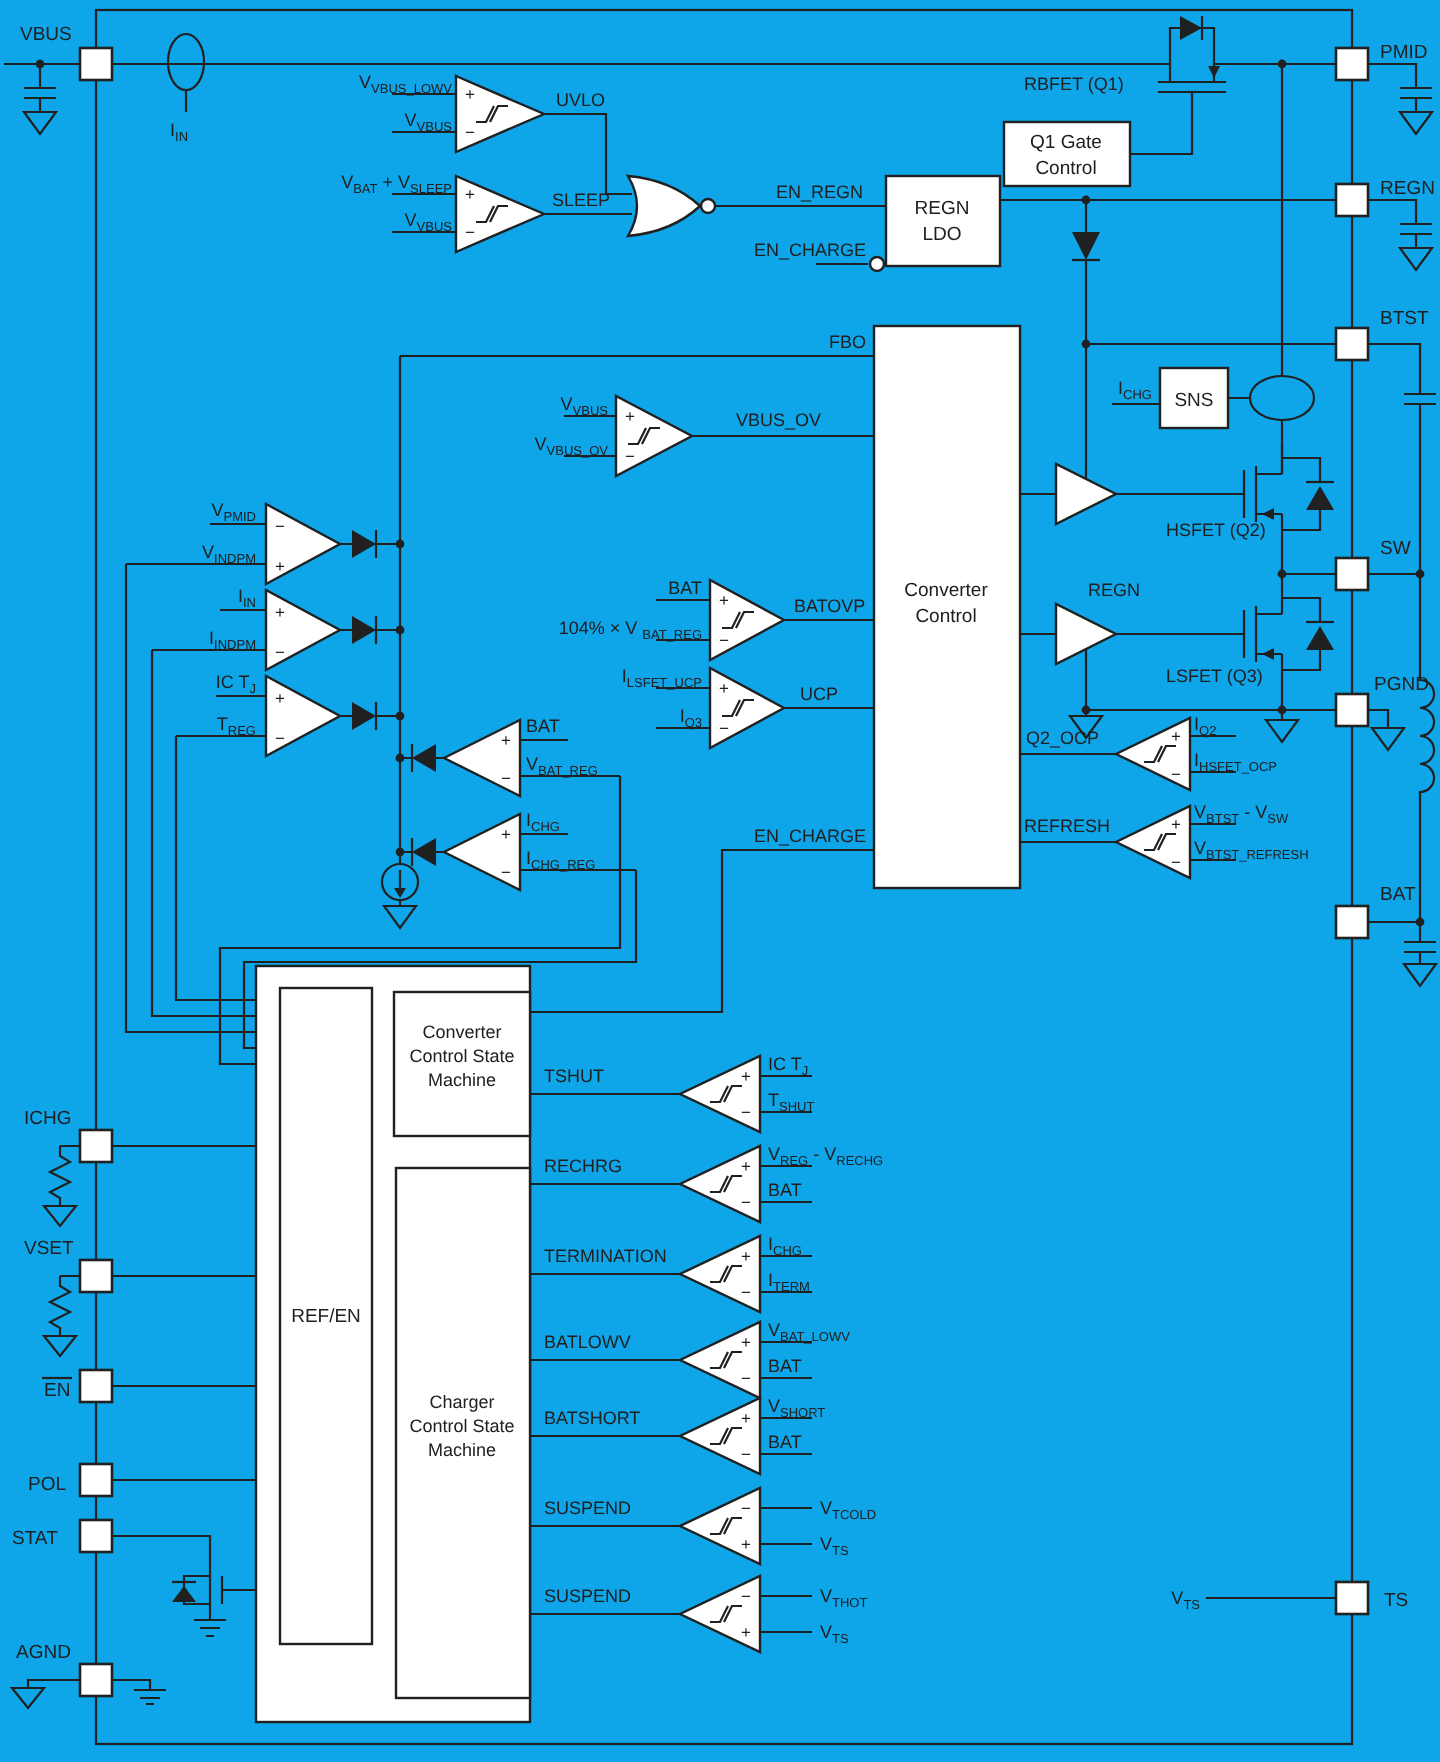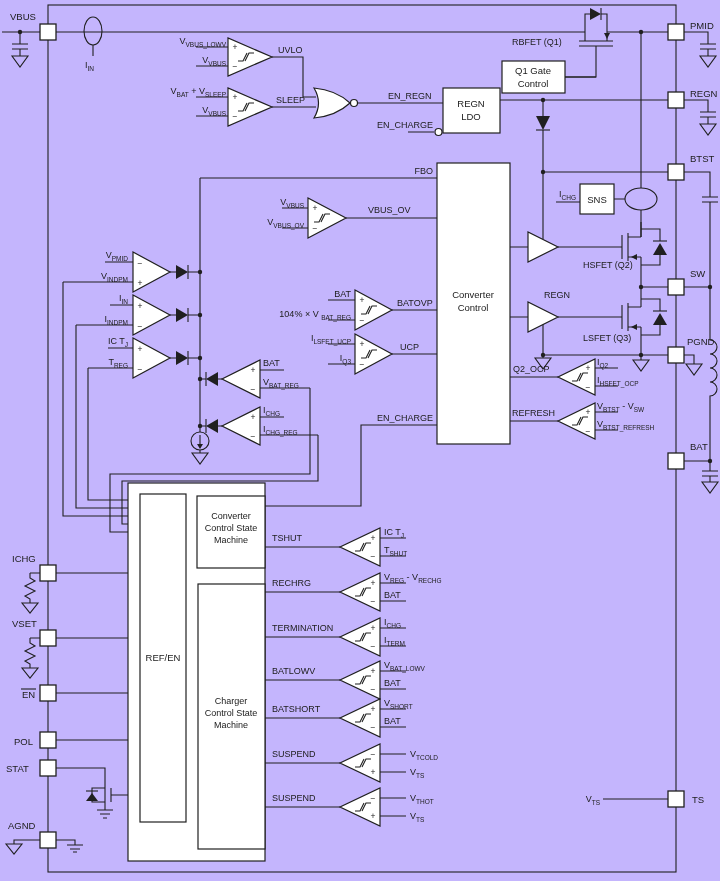--- a/index.html
+++ b/index.html
@@ -1,16 +1,16 @@
 <!DOCTYPE html>
 <html><head>
 <meta charset="utf-8">
 <style>
   html,body{margin:0;padding:0;background:#fff;}
-  .stage{width:720px;height:881px;position:relative;background:#c4b5fd;}
+  .stage{width:720px;height:881px;position:relative;background:#0ea5e9;}
   svg{display:block;}
   .w{stroke:#202020;stroke-width:1.1;fill:none;}
   .fb{fill:#202020;stroke:none;}
   .box{fill:#fff;stroke:#202020;stroke-width:1.2;}
   .tri{fill:#fff;stroke:#202020;stroke-width:1.2;}
   .pin{fill:#fff;stroke:#202020;stroke-width:1.3;}
   .dot{fill:#202020;stroke:none;}
   text{font-family:"Liberation Sans","DejaVu Sans",sans-serif;font-size:9px;fill:#202020;}
   .sub{font-size:6.5px;}
   .pl{font-size:9.5px;}

